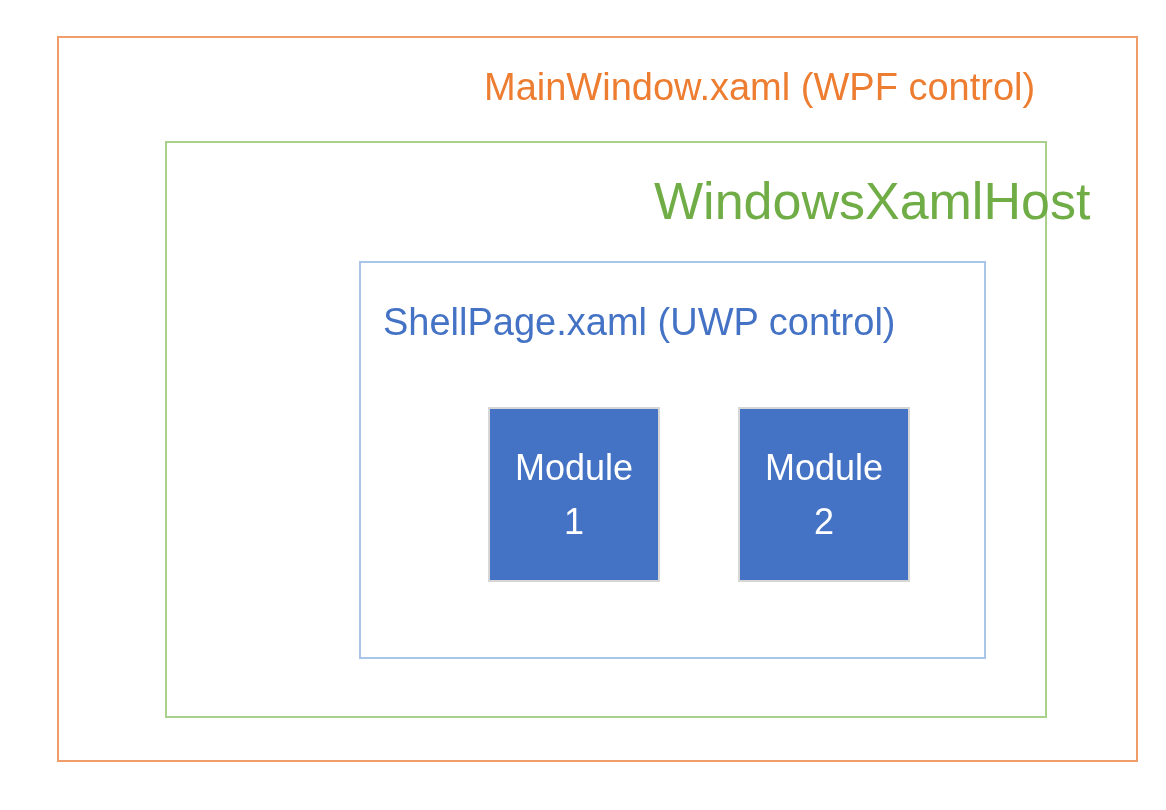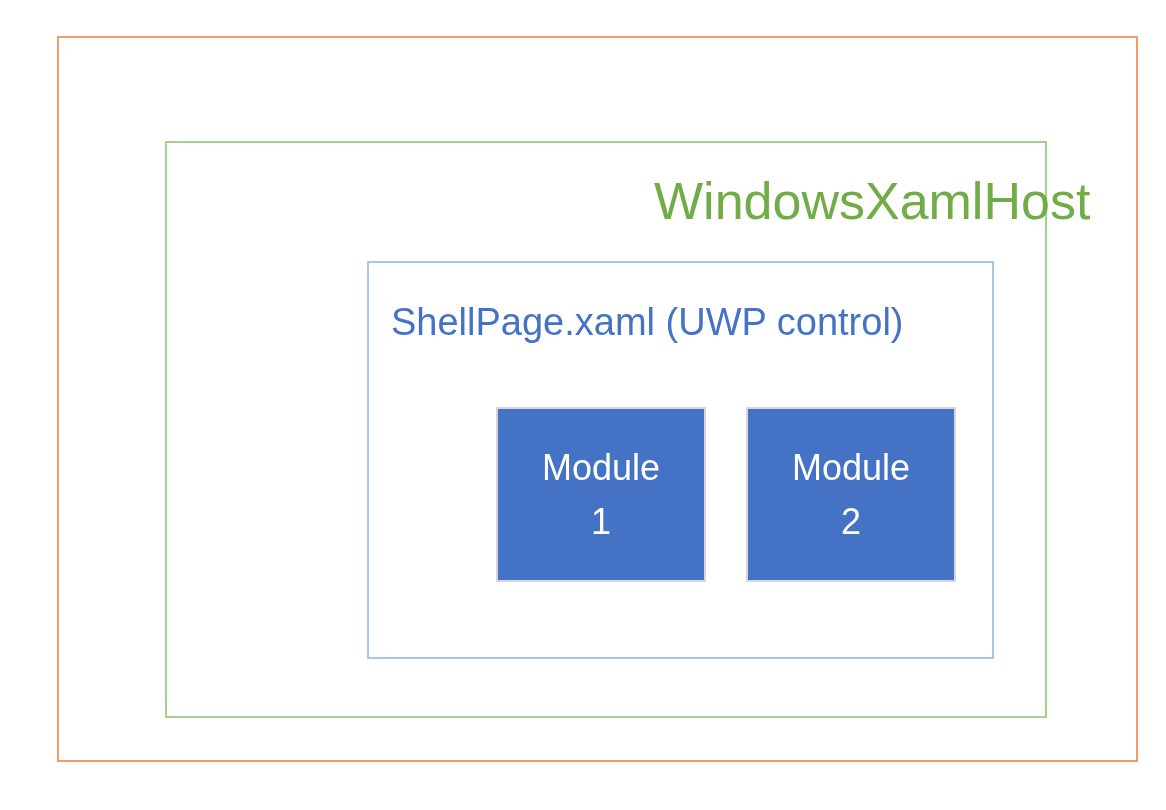--- a/index.html
+++ b/index.html
@@ -49,40 +49,40 @@
     position: absolute;
     left: 487px;
     top: 32px;
     font-size: 52px;
     line-height: 1;
     white-space: nowrap;
     color: #70AD47;
   }
   
   .box-shellpage {
-    left: 200px;
+    left: 192px;
     top: 118px;
     width: 627px;
     height: 398px;
     border: 2px solid #A9C6E8;
   }
   .label-shellpage {
     position: absolute;
     left: 22px;
     top: 40px;
     font-size: 38px;
     line-height: 1;
     white-space: nowrap;
     color: #4472C4;
   }
   
   .module {
     position: absolute;
     box-sizing: border-box;
-    width: 210px;
+    width: 172px;
     height: 175px;
     top: 144px;
     background: #4472C4;
     border: 2px solid #D6D6D6;
     display: flex;
     align-items: center;
     justify-content: center;
     text-align: center;
   }
   .module-1 { left: 127px; }
@@ -93,20 +93,21 @@
     line-height: 54px;
   }
   .module-text span { display: block; }
 </style>
 </head>
 <body>
 
 <div class="stage">
 
   <div class="box box-mainwindow">
+    <div class="label-mainwindow">MainWindow.xaml (WPF control)</div>
 
     <div class="box box-xamlhost">
       <div class="label-xamlhost">WindowsXamlHost</div>
 
       <div class="box box-shellpage">
         <div class="label-shellpage">ShellPage.xaml (UWP control)</div>
 
         <div class="module module-1">
           <div class="module-text">
             <span>Module</span>

